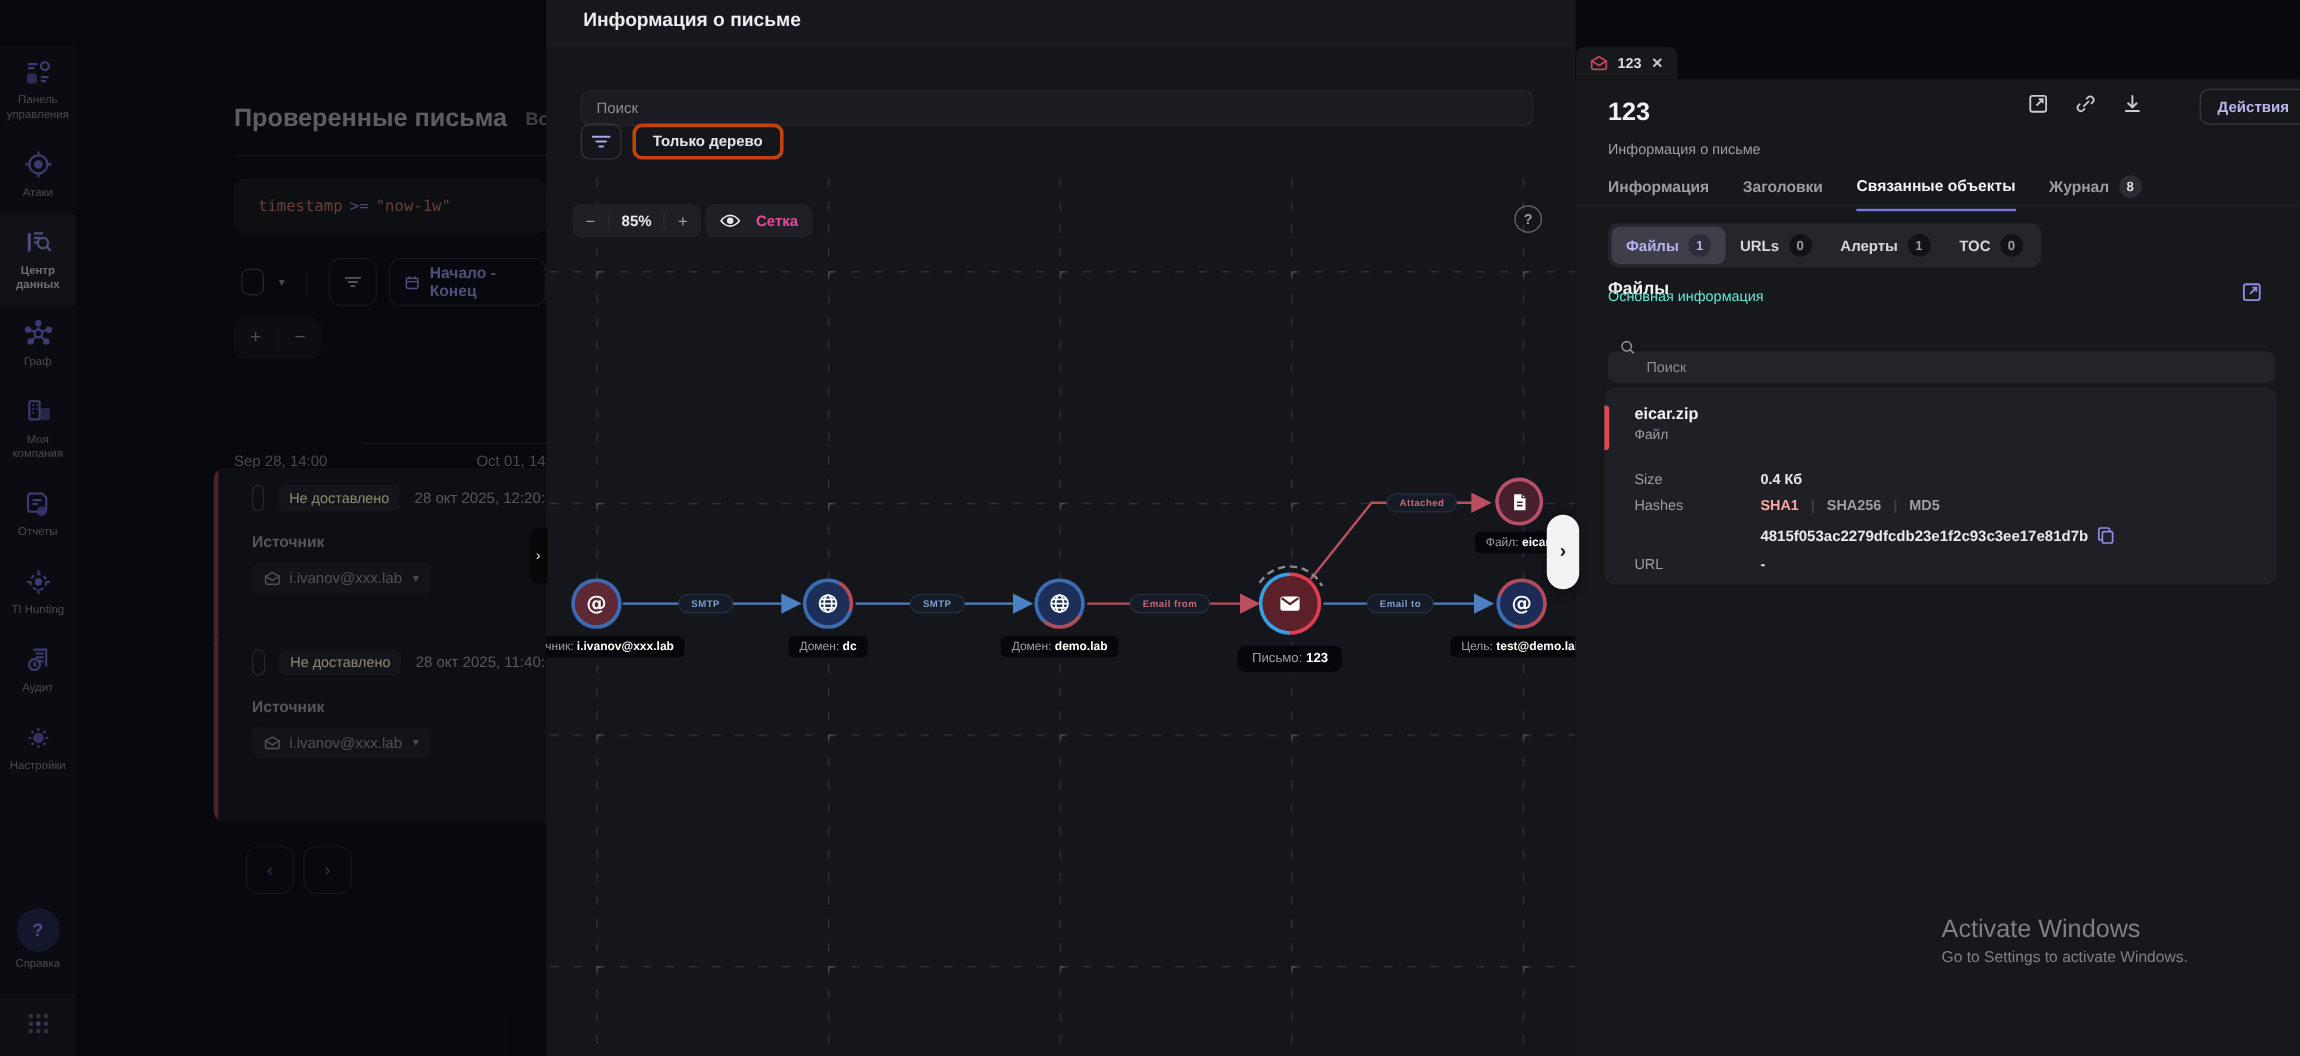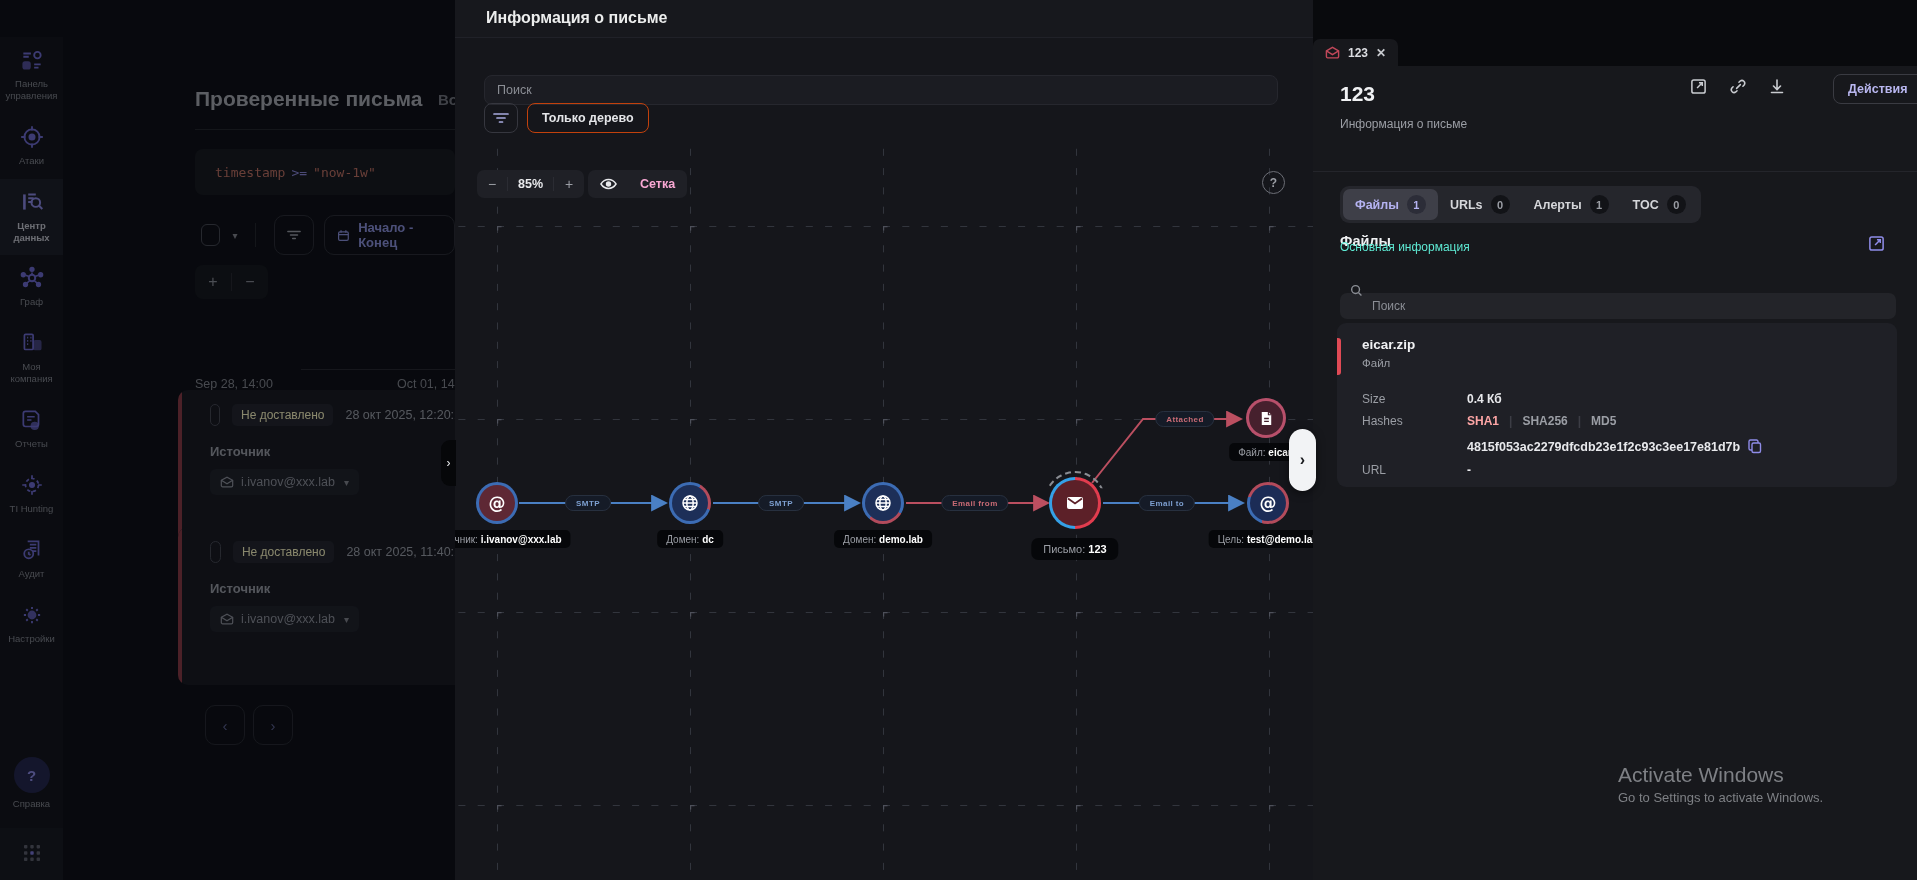--- a/index.html
+++ b/index.html
@@ -51,25 +51,25 @@
 
   .dim { position:absolute; inset:0; background:rgba(5,6,10,.47); z-index:6; pointer-events:none; }
 
   
   #graphpanel { position:absolute; left:455px; top:0; width:858px; height:880px; background:#15161b; overflow:hidden; z-index:10; }
   .g-header { position:absolute; left:0; top:0; width:100%; height:38px; background:#17181d; border-bottom:1px solid #202128; }
   .g-title { position:absolute; left:31px; top:9px; font-size:16px; font-weight:bold; color:#eceded; }
   .g-search { position:absolute; left:29px; top:59px; width:794px; height:30px; background:#1b1c22; border:1px solid #26272e; border-radius:8px; color:#d6d7db; font-size:12.5px; padding:0 12px; outline:none; }
   .g-search::placeholder { color:#8b8e95; }
   .g-filter { position:absolute; left:29px; top:103px; width:34px; height:30px; border:1px solid #36373f; border-radius:8px; background:transparent; display:flex; align-items:center; justify-content:center; }
-  .g-tree { position:absolute; left:72px; top:103px; height:30px; border:1px solid #c2410c; border-radius:8px; background:transparent; color:#e4e5e8; font-size:12.5px; font-weight:bold; padding:0 14px; }
+  .g-tree { position:absolute; left:72px; top:103px; height:30px; border:3px solid #c2410c; border-radius:8px; background:transparent; color:#e4e5e8; font-size:12.5px; font-weight:bold; padding:0 14px; }
   .g-zoom { position:absolute; left:22px; top:170px; height:28px; background:#1f2026; border-radius:7px; display:flex; align-items:center; z-index:7; }
   .g-zoom .z-btn { width:30px; text-align:center; color:#9b9ea5; font-size:14px; }
   .g-zoom .z-val { padding:0 10px; font-size:12.5px; font-weight:bold; color:#e8e9ec; border-left:1px solid #2b2c33; border-right:1px solid #2b2c33; }
-  .g-grid-btn { position:absolute; left:133px; top:170px; height:28px; background:#1f2026; border-radius:7px; display:flex; align-items:center; gap:23px; padding:0 12px; font-size:12.5px; font-weight:bold; color:#f9a8d4; z-index:7; }
+  .g-grid-btn { position:absolute; left:133px; top:170px; height:28px; background:#1f2026; border-radius:7px; display:flex; align-items:center; gap:13px; padding:0 12px; font-size:12.5px; font-weight:bold; color:#ec4899; z-index:7; }
   .g-help { position:absolute; left:807px; top:171px; width:23px; height:23px; border:1.6px solid #6c6e76; border-radius:50%; display:flex; align-items:center; justify-content:center; color:#9b9ea5; font-size:12px; font-weight:bold; z-index:7; }
 
   .gsvg { position:absolute; left:0; top:0; width:858px; height:880px; }
   .edge-label { position:absolute; transform:translate(-50%,-50%); background:#151b27; border:1px solid #27303f; border-radius:9px; padding:2.5px 10px; font-size:8px; font-weight:bold; letter-spacing:.4px; white-space:nowrap; z-index:3; }
   .el-blue { color:#7d9fd0; } .el-red { color:#c76a74; }
 
   .node-ring { position:absolute; border-radius:50%; padding:3px; z-index:4; }
   .node-core { width:100%; height:100%; border-radius:50%; display:flex; align-items:center; justify-content:center; color:#fff; }
   .node-at { font-size:17px; font-weight:bold; font-family:"DejaVu Sans",sans-serif; }
   .dash-arc { position:absolute; border:2px dashed #8a8d93; border-radius:50%; clip-path:inset(0 0 72% 0); z-index:3; }
@@ -507,20 +507,29 @@
           <g stroke="#c9cbd0" stroke-width="1.6" fill="none" stroke-linecap="round">
             <path d="M8 2v9M4.5 8L8 11.5 11.5 8M2.5 14.5h11"></path>
           </g>
         </svg>
     </div>
     <button class="d-actions">
       <span>Действия</span>
       <span class="caret2">▼</span>
     </button>
 
+    <div class="d-tabs">
+      <span class="tab">Информация</span>
+      <span class="tab">Заголовки</span>
+      <span class="tab active">Связанные объекты</span>
+      <span class="tab">
+        <span>Журнал</span>
+        <span class="num-badge">8</span>
+      </span>
+    </div>
     <div class="d-tabs-rule"></div>
 
     <div class="subtabs">
       <span class="subtab active">
         <span>Файлы</span>
         <span class="num-badge">1</span>
       </span>
       <span class="subtab">
         <span>URLs</span>
         <span class="num-badge">0</span>

